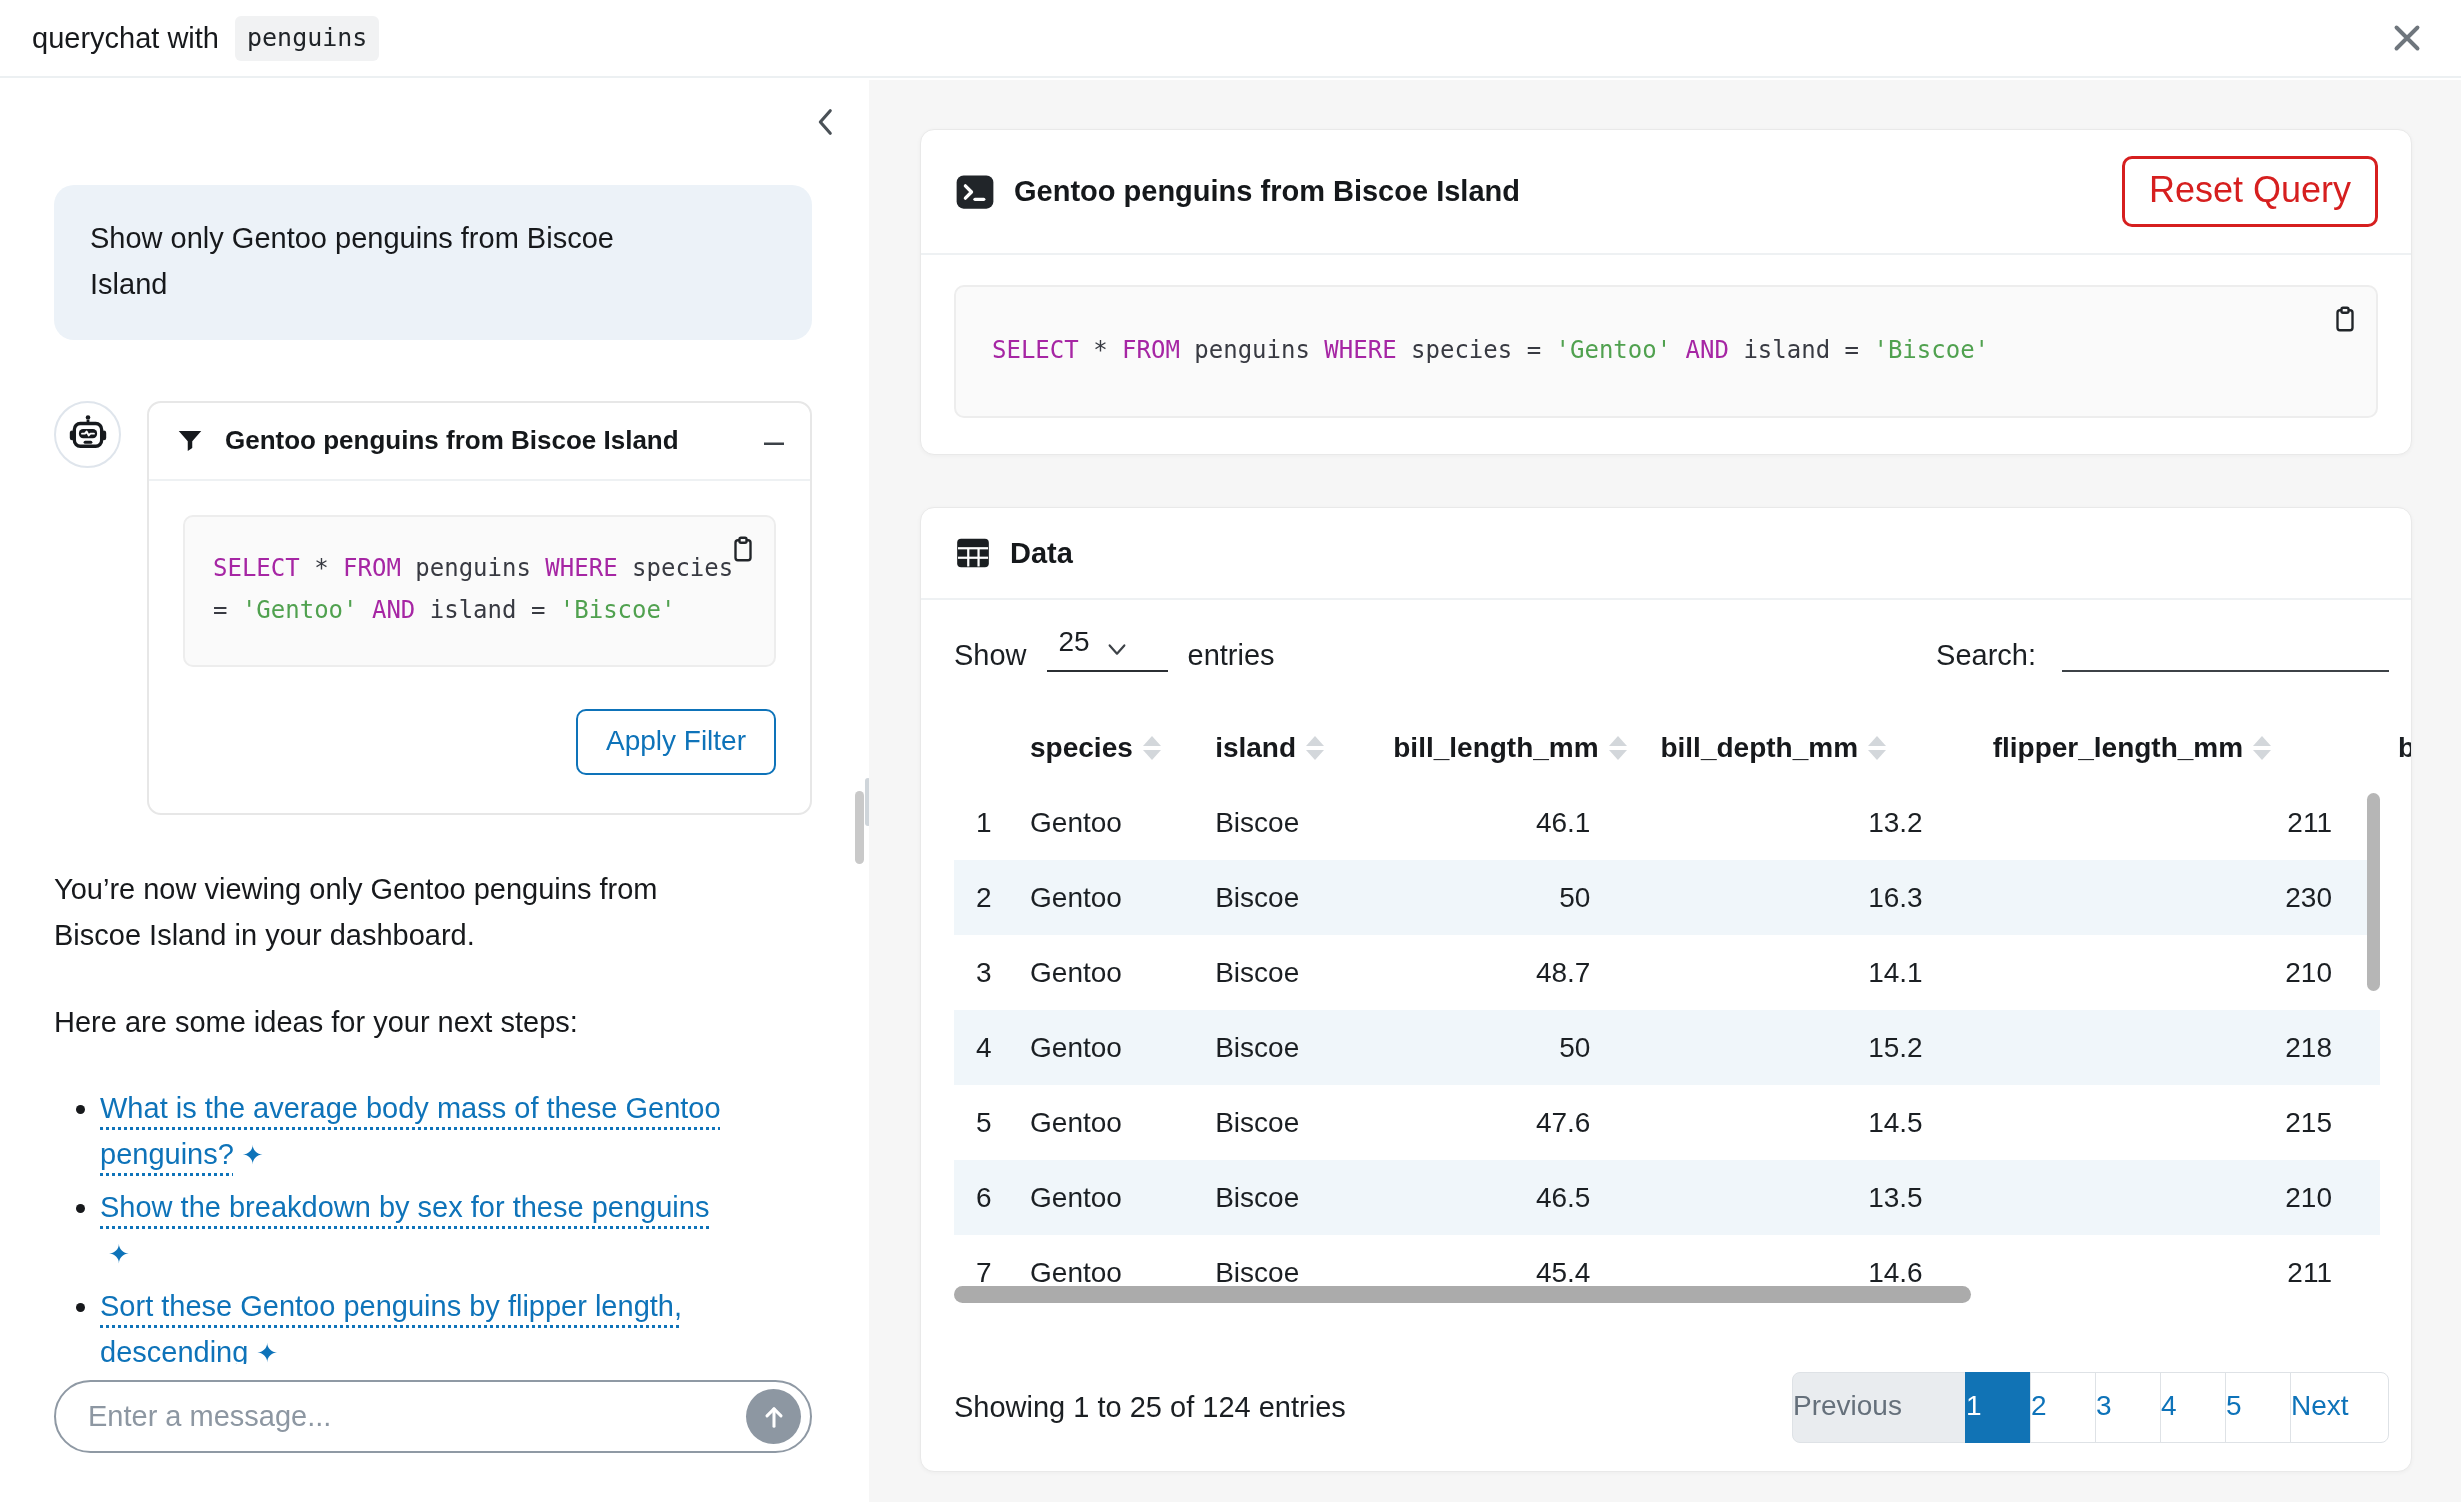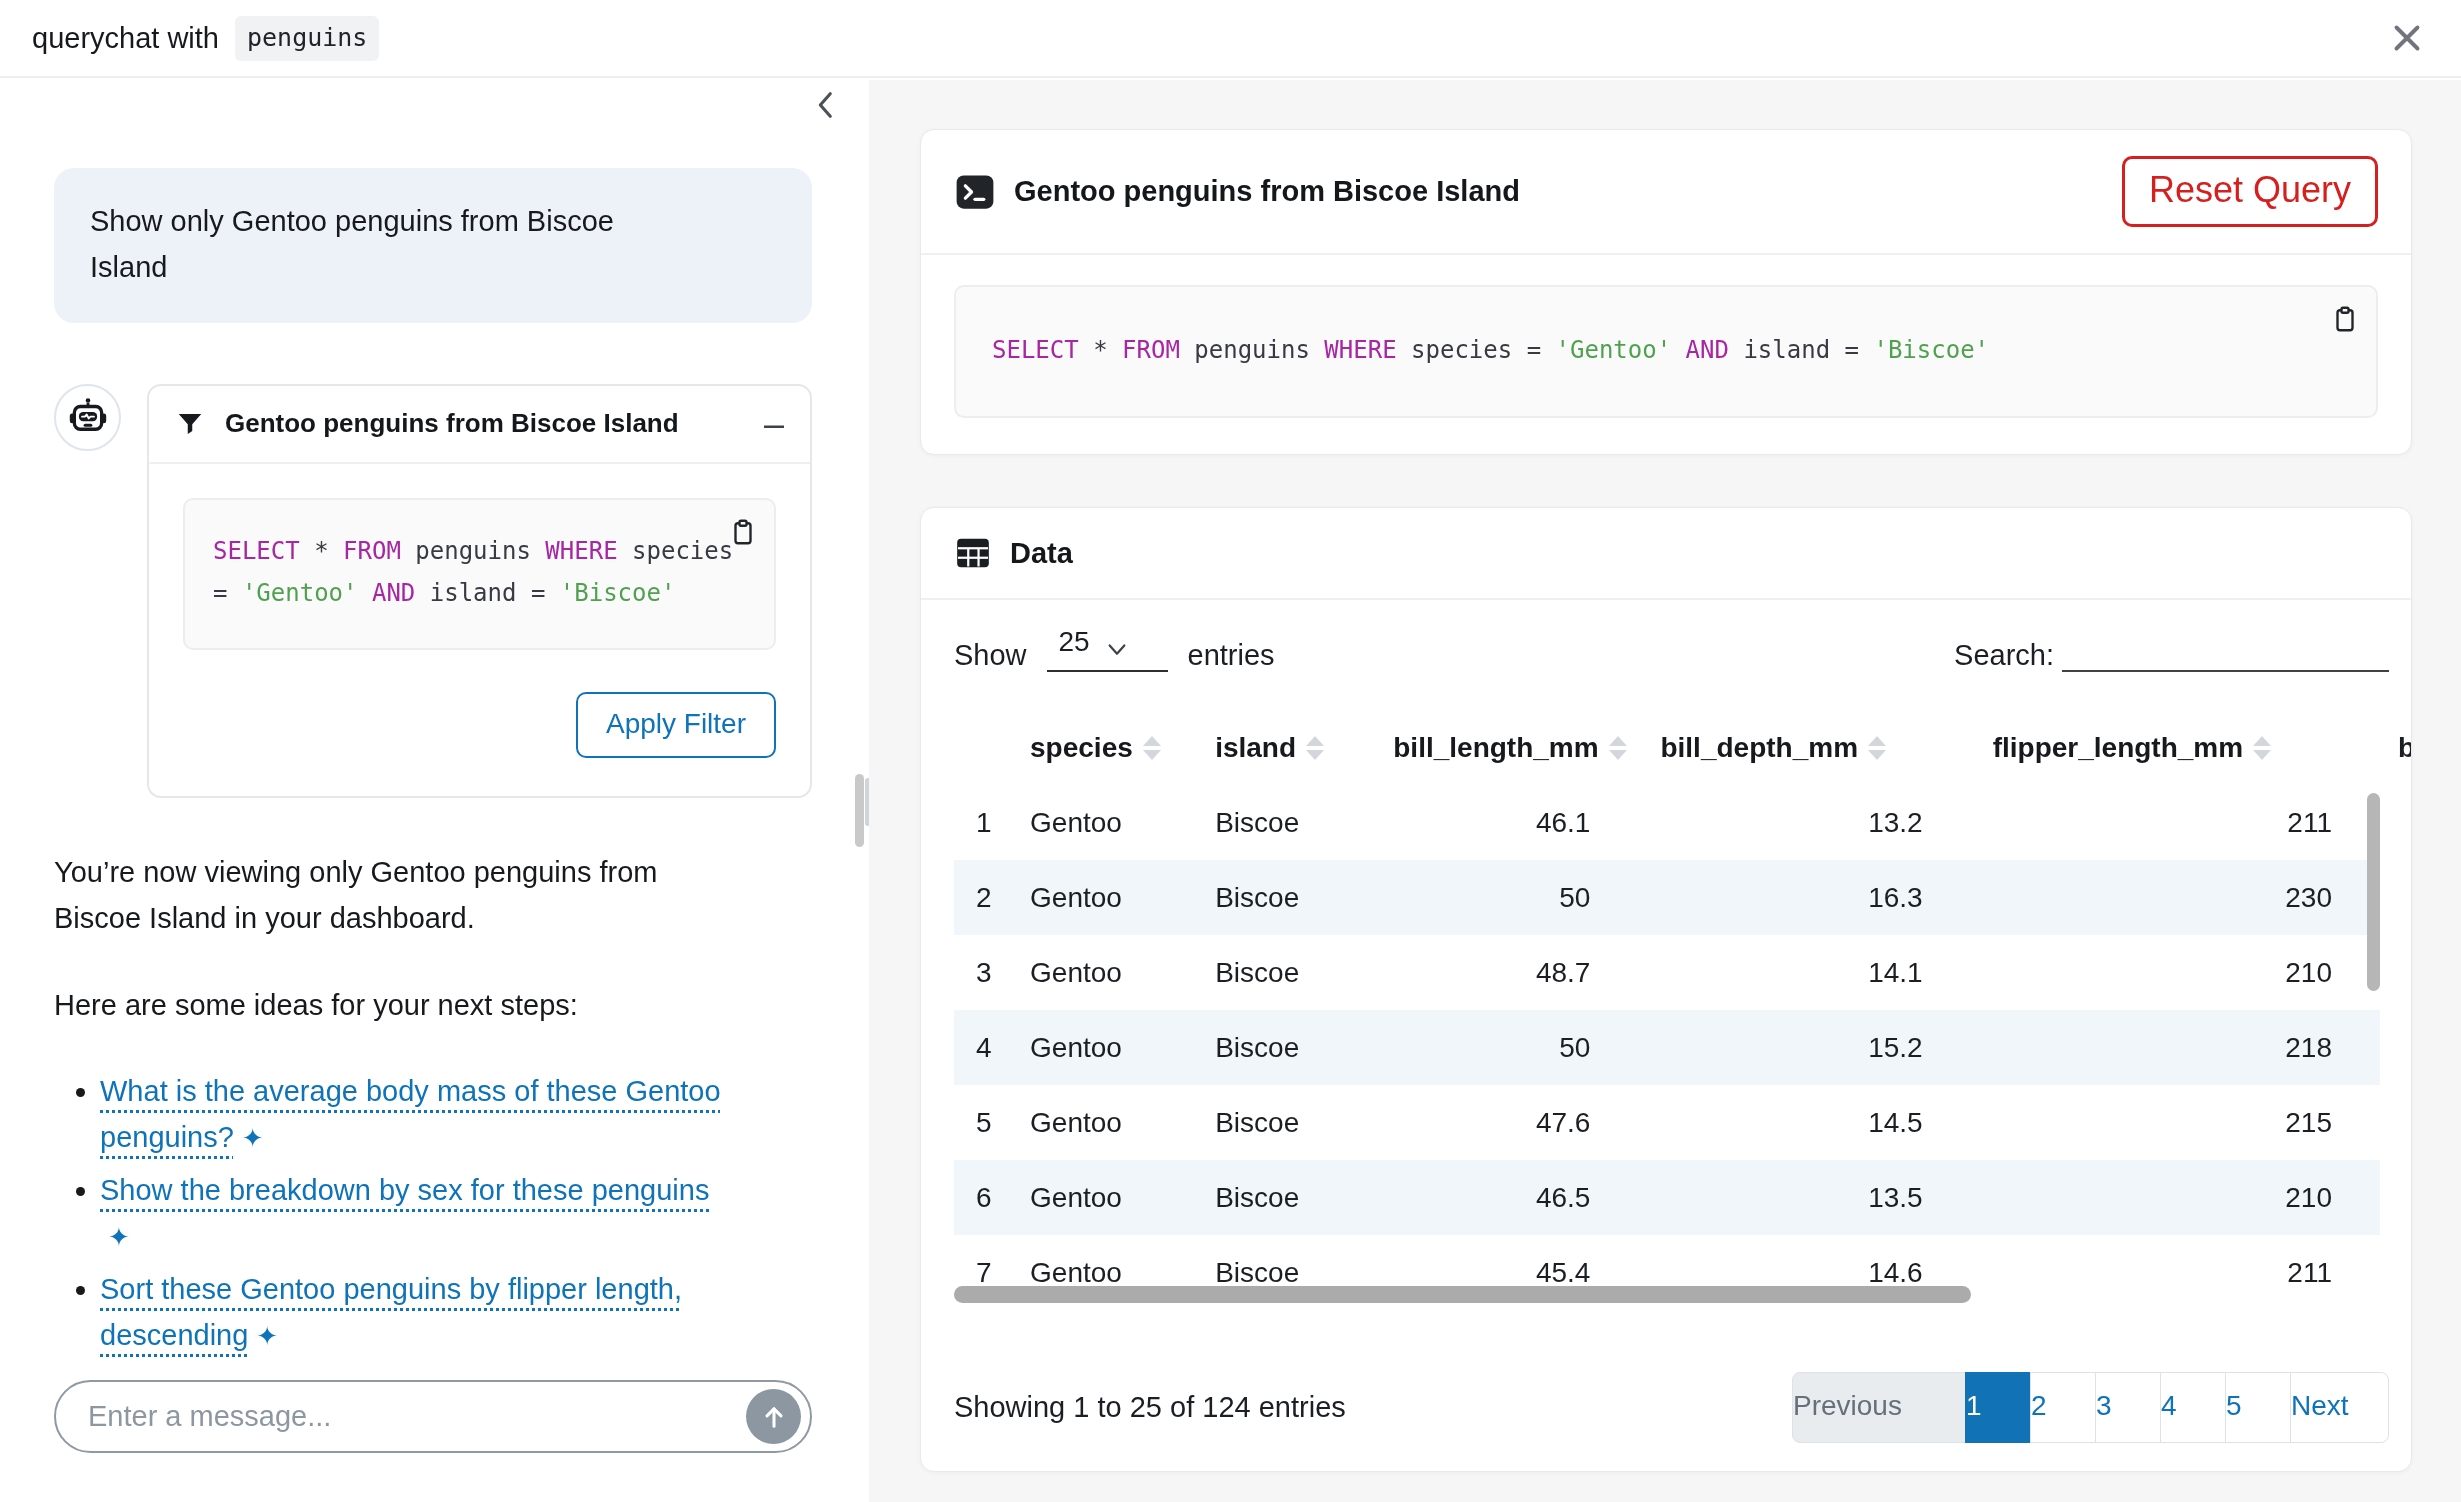--- a/index.html
+++ b/index.html
@@ -17,21 +17,21 @@
   }
   .topbar-title{ font-size:29px; color:#17191c; display:flex; align-items:center; gap:16px;}
   .dataset-chip{
     font-family:"DejaVu Sans Mono", monospace; font-size:25px; color:#202428;
     background:#f1f2f3; padding:7px 12px 9px; border-radius:6px;
   }
   .close-btn{ margin-left:auto; background:none; border:none; cursor:pointer; width:48px; height:48px;
     display:flex; align-items:center; justify-content:center;}
 
   
-  .sidebar{ position:absolute; top:63px; left:0; width:869px; bottom:0; background:#fff; }
+  .sidebar{ position:absolute; top:80px; left:0; width:869px; bottom:0; background:#fff; }
   .collapse-btn{ position:absolute; top:22px; right:26px; background:none; border:none; cursor:pointer; z-index:5;}
   .chat{ position:absolute; top:0; left:0; right:0; bottom:139px; padding:26px 57px 0 54px; overflow:hidden;}
 
   .user-bubble{
     margin-top:79px; background:#ecf2f8; border-radius:20px;
     padding:30px 119px 32px 36px; font-size:29px; line-height:1.6; color:#17191c;
   }
 
   .bot-row{ margin-top:61px; display:flex; gap:26px; align-items:flex-start;}
   .avatar{ width:67px; height:67px; border-radius:50%; border:2px solid #dfe5ec;
@@ -93,21 +93,21 @@
   .query-body{ padding:30px 33px 36px;}
   .code-block.wide{ font-size:24px; padding:48px 36px 50px; line-height:1.3;}
 
   .data-card{ height:965px; display:flex; flex-direction:column;}
   .data-body{ flex:1; display:flex; flex-direction:column; padding:26px 0 28px 33px;}
 
   .controls{ display:flex; justify-content:space-between; align-items:flex-end; padding-right:22px;}
   .length-group{ display:flex; align-items:flex-end; gap:20px; font-size:29px; color:#1b1f23;}
   .length-select{ display:flex; align-items:flex-end; gap:16px; border-bottom:2px solid #2b2f33;
     padding:0 8px 12px 12px; min-width:121px; cursor:pointer; font-size:28px;}
-  .search-group{ display:flex; align-items:flex-end; gap:8px; font-size:29px;}
+  .search-group{ display:flex; align-items:flex-end; gap:26px; font-size:29px;}
   .search-input{ width:327px; border:none; border-bottom:2px solid #3d4247; outline:none;
     font-size:28px; height:44px; background:transparent; font-family:inherit;}
 
   .table-wrap{ position:relative; height:598px; overflow:hidden; margin-top:38px; flex:none;}
   table{ border-collapse:collapse; table-layout:fixed; width:1426px;}
   th,td{ height:75px; font-size:28px; vertical-align:middle; white-space:nowrap; overflow:hidden;}
   th{ font-weight:700; color:#17191c;}
   .hcell{ display:flex; align-items:center; gap:10px;}
   .hcell.right{ justify-content:flex-start;}
   th.pad-r,td.pad-r{ padding-right:16px;}

